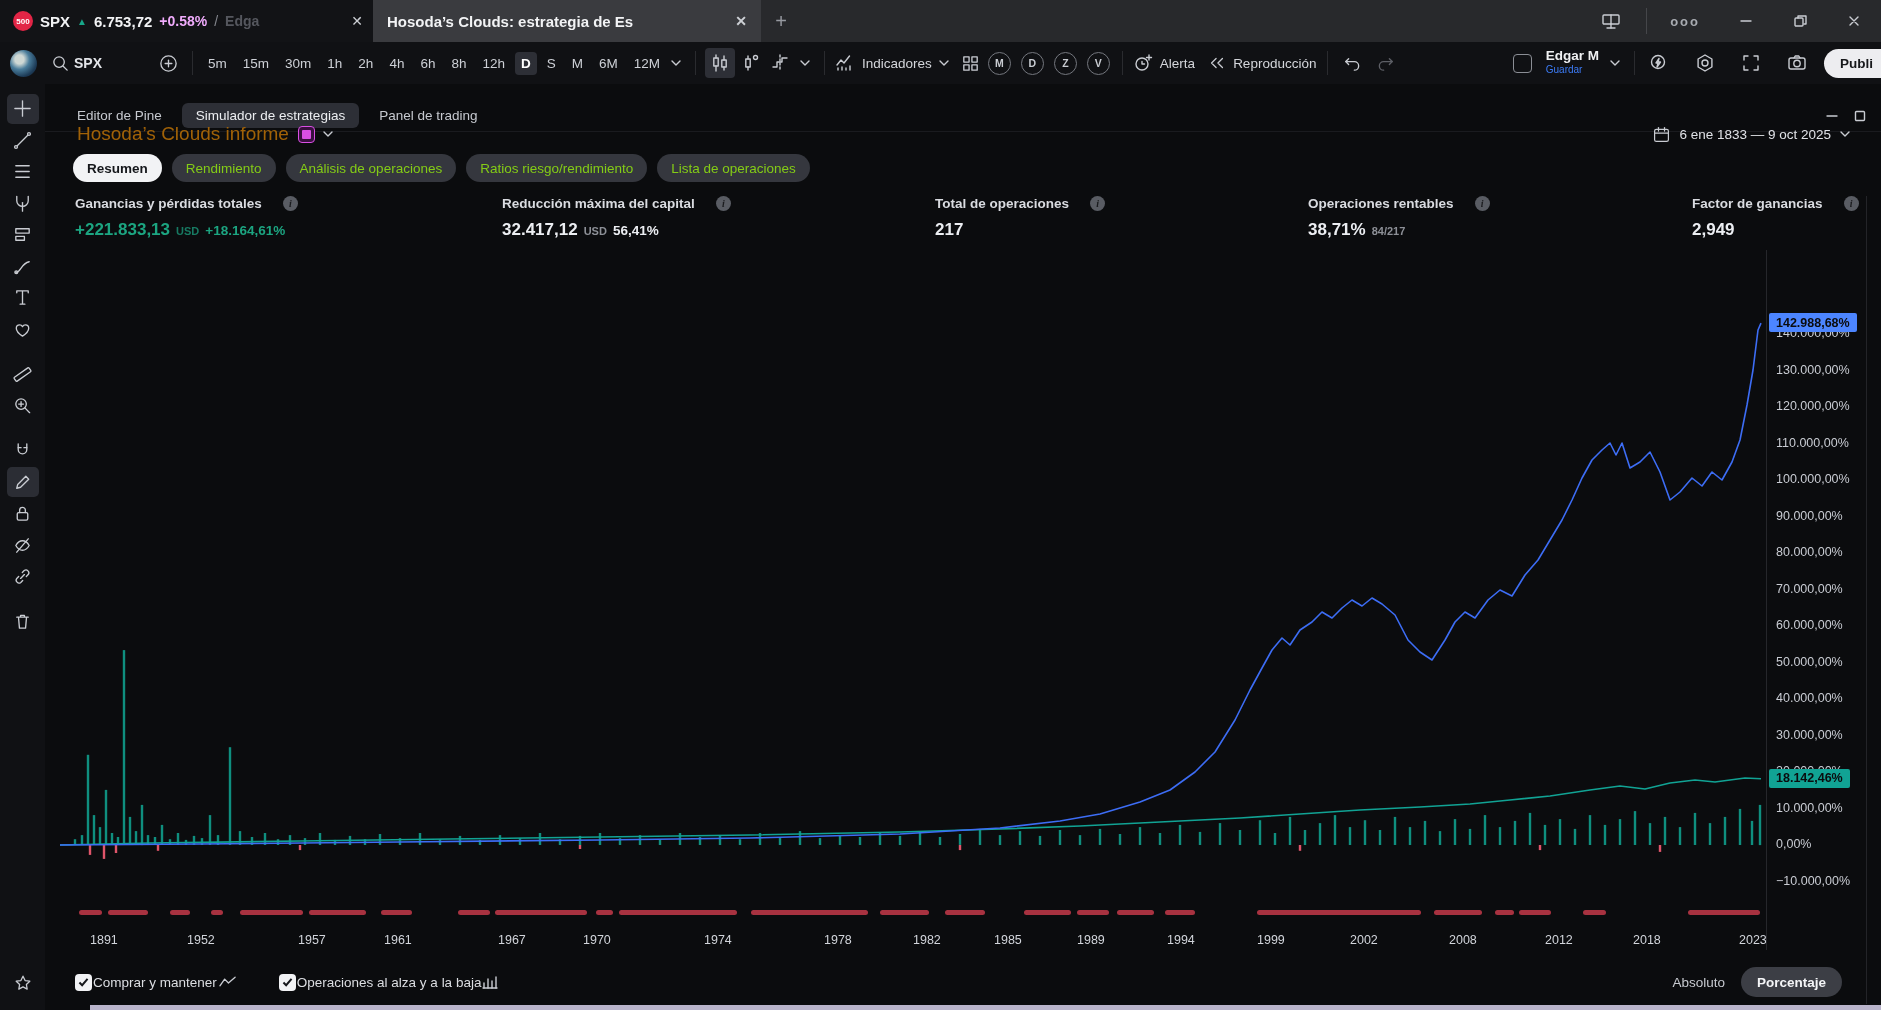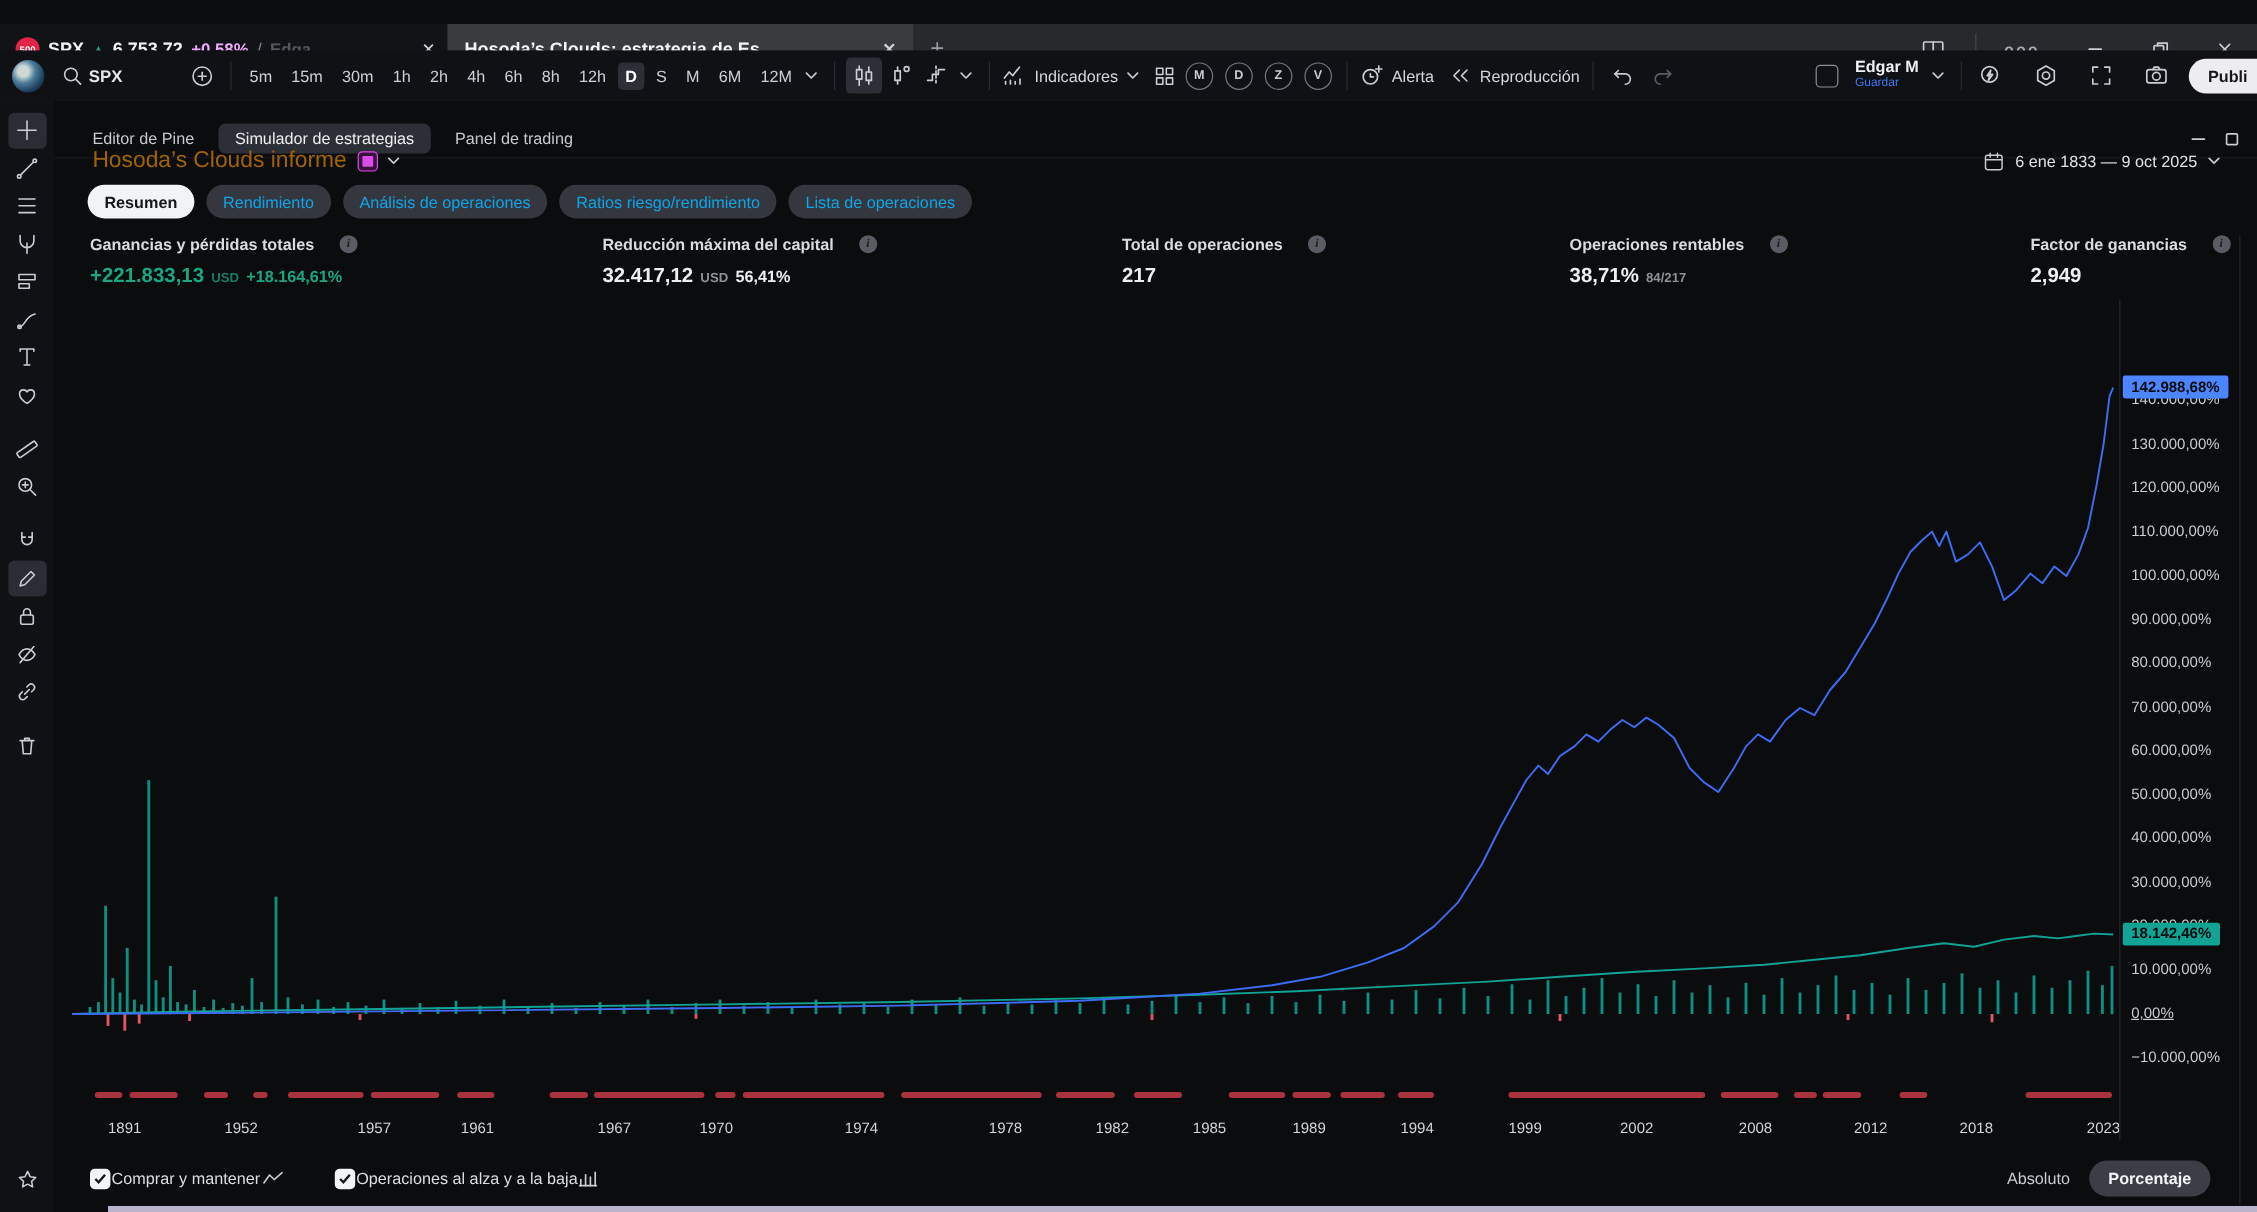--- a/index.html
+++ b/index.html
@@ -2,21 +2,21 @@
 <html><head>
 <meta charset="utf-8">
 <style>
   html,body{margin:0;padding:0;background:#000;}
   .screen{position:relative;width:1881px;height:1010px;background:#0b0c0e;overflow:hidden;
           font-family:"Liberation Sans",sans-serif;color:#d6d8dd;-webkit-font-smoothing:antialiased;}
   svg{display:block}
   .ic{stroke:#c9ccd2;fill:none;stroke-width:1.4;stroke-linecap:round;stroke-linejoin:round;}
   .ic.dim{stroke:#5d5f66;}
   
-  .titlebar{position:absolute;top:0;left:0;right:0;height:42px;background:#28292c;display:flex;align-items:stretch;margin-top:20px;}
+  .titlebar{position:absolute;top:0;left:0;right:0;height:42px;background:#28292c;display:flex;align-items:stretch;}
   .tab1{width:350px;background:#121316;display:flex;align-items:center;gap:7px;padding:0 10px 0 13px;}
   .logo500{width:20px;height:20px;border-radius:50%;background:#e22546;color:#fff;font-size:8px;font-weight:bold;
            display:flex;align-items:center;justify-content:center;flex:none;}
   .t1sym{font-weight:bold;font-size:15px;color:#f2f3f5;}
   .tri{color:#17a689;font-size:10px;}
   .t1price{font-size:15px;color:#f2f3f5;font-weight:bold;}
   .t1chg{color:#f0abfc;font-size:14px;font-weight:bold;}
   .t1slash{color:#83868d;font-size:14px;}
   .t1extra{color:#55575e;font-size:14px;font-weight:bold;}
   .tabx{margin-left:auto;color:#cdd0d5;font-size:14px;cursor:pointer;}
@@ -64,21 +64,21 @@
   .ptab{font-size:13.5px;color:#c6c9cf;padding:5px 14px;border-radius:6px;margin-right:6px;}
   .ptab.active{background:#2d2f36;color:#eceef1;}
   .pwinctl{margin-left:auto;display:flex;align-items:center;gap:14px;padding-right:14px;color:#c3c6cc;}
   .rheader{position:absolute;top:33px;left:0;right:0;height:34px;display:flex;align-items:center;padding:0 30px 0 32px;}
   .rtitle{font-size:19px;font-weight:normal;color:#a16207;}
   .stratico{width:15px;height:15px;border-radius:4px;background:#3a1040;border:1.5px solid #d94fe4;margin-left:9px;
             position:relative;}
   .stratico::after{content:"";position:absolute;left:3px;top:3px;right:3px;bottom:3px;background:#d94fe4;border-radius:1px;}
   .rdate{margin-left:auto;display:flex;align-items:center;gap:8px;font-size:13.5px;color:#e0e2e7;}
   .pills{position:absolute;top:70px;left:28px;display:flex;gap:10px;}
-  .pill{height:28px;border-radius:14px;background:#35373e;color:#0ea5e9;font-size:13.5px;display:flex;
+  .pill{height:28px;border-radius:14px;background:#35373e;color:#84cc16;font-size:13.5px;display:flex;
         align-items:center;padding:0 14px;}
   .pill.active{background:#f2f3f5;color:#15171b;font-weight:bold;}
   
   .stats{position:absolute;top:112px;left:0;right:0;height:60px;}
   .stat{position:absolute;top:0;}
   .stat .lr{display:flex;align-items:flex-start;gap:21px;font-size:13.5px;font-weight:bold;color:#d9dbe0;}
   .info{width:15px;height:15px;border-radius:50%;background:#595c63;color:#1a1b1e;font-size:10px;font-weight:bold;
         display:flex;align-items:center;justify-content:center;font-family:"Liberation Serif",serif;font-style:italic;}
   .stat .vr{margin-top:9px;font-size:17px;font-weight:bold;color:#eceef2;display:flex;align-items:baseline;gap:6px;}
   .stat .unit{font-size:11px;color:#8d9097;}
@@ -708,21 +708,21 @@
         <div class="ylab" style="top: 222px;">100.000,00%</div>
         <div class="ylab" style="top: 258.5px;">90.000,00%</div>
         <div class="ylab" style="top: 295px;">80.000,00%</div>
         <div class="ylab" style="top: 331.5px;">70.000,00%</div>
         <div class="ylab" style="top: 368px;">60.000,00%</div>
         <div class="ylab" style="top: 404.5px;">50.000,00%</div>
         <div class="ylab" style="top: 441px;">40.000,00%</div>
         <div class="ylab" style="top: 477.5px;">30.000,00%</div>
         <div class="ylab" style="top: 514px;">20.000,00%</div>
         <div class="ylab" style="top: 550.5px;">10.000,00%</div>
-        <div class="ylab" style="top: 587px; text-decoration: underline;">0,00%</div>
+        <div class="ylab" style="top: 587px;">0,00%</div>
         <div class="ylab" style="top: 623.5px;">−10.000,00%</div>
         <div class="badge" style="top: 518.78px; background: rgb(17, 163, 148);">18.142,46%</div>
         <div class="badge" style="top: 63.0913px; background: rgb(76, 133, 255);">142.988,68%</div>
       </div>
     <div class="edgeline"></div>
 
     <div class="pfooter">
       <div class="cbgroup">
         <span class="cbox">
           <svg width="11" height="9" viewBox="0 0 12 10">

